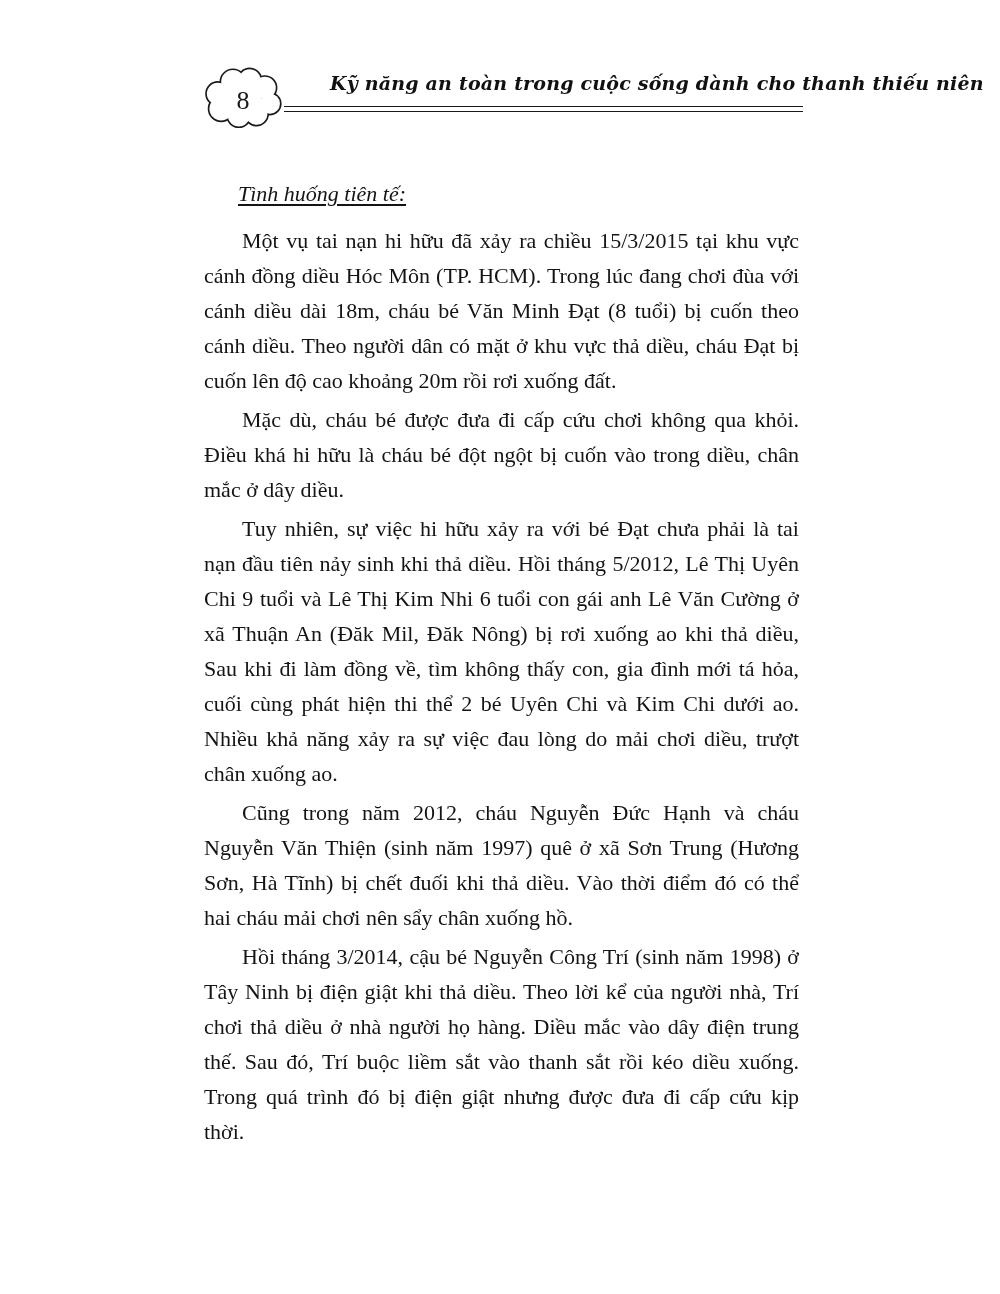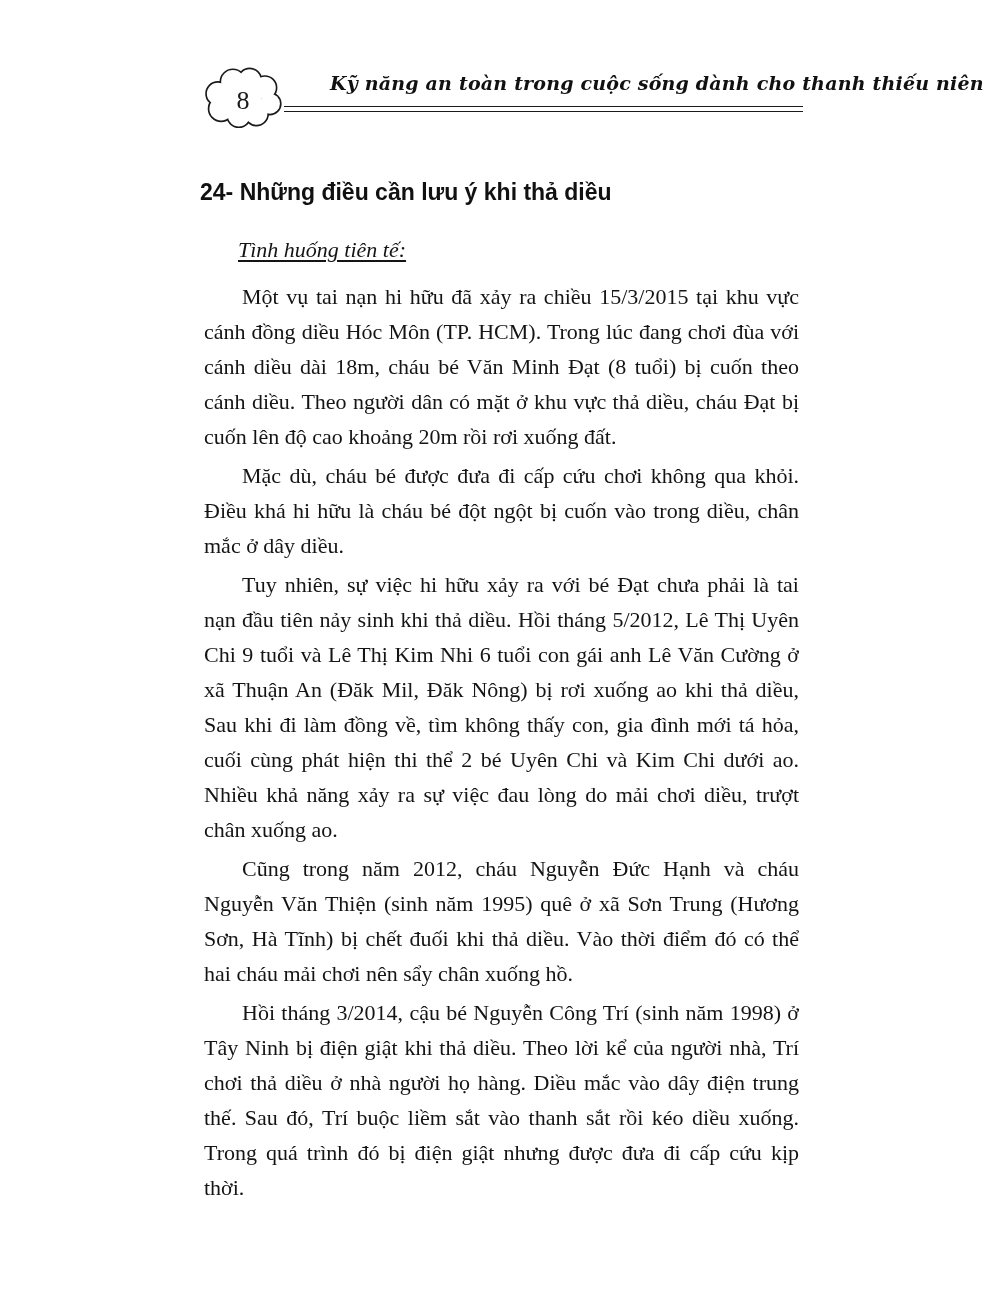--- a/index.html
+++ b/index.html
@@ -127,24 +127,23 @@
       </g>
     </svg>
     <div class="cloud-number">8</div>
   </div>
 
   <div class="running-title">Kỹ năng an toàn trong cuộc sống dành cho thanh thiếu niên</div>
 
   <div class="header-rule"></div>
 
   <div class="content">
-    <h1 class="section-heading">24- Những điều cần lưu ý khi thả diều</h1>
     <div class="scenario-subheading">Tình huống tiên tế:</div>
     <div class="paragraphs">
         <p>Một vụ tai nạn hi hữu đã xảy ra chiều 15/3/2015 tại khu vực cánh đồng diều Hóc Môn (TP. HCM). Trong lúc đang chơi đùa với cánh diều dài 18m, cháu bé Văn Minh Đạt (8 tuổi) bị cuốn theo cánh diều. Theo người dân có mặt ở khu vực thả diều, cháu Đạt bị cuốn lên độ cao khoảng 20m rồi rơi xuống đất.</p>
         <p>Mặc dù, cháu bé được đưa đi cấp cứu chơi không qua khỏi. Điều khá hi hữu là cháu bé đột ngột bị cuốn vào trong diều, chân mắc ở dây diều.</p>
         <p>Tuy nhiên, sự việc hi hữu xảy ra với bé Đạt chưa phải là tai nạn đầu tiên nảy sinh khi thả diều. Hồi tháng 5/2012, Lê Thị Uyên Chi 9 tuổi và Lê Thị Kim Nhi 6 tuổi con gái anh Lê Văn Cường ở xã Thuận An (Đăk Mil, Đăk Nông) bị rơi xuống ao khi thả diều, Sau khi đi làm đồng về, tìm không thấy con, gia đình mới tá hỏa, cuối cùng phát hiện thi thể 2 bé Uyên Chi và Kim Chi dưới ao. Nhiều khả năng xảy ra sự việc đau lòng do mải chơi diều, trượt chân xuống ao.</p>
-        <p>Cũng trong năm 2012, cháu Nguyễn Đức Hạnh và cháu Nguyễn Văn Thiện (sinh năm 1995) quê ở xã Sơn Trung (Hương Sơn, Hà Tĩnh) bị chết đuối khi thả diều. Vào thời điểm đó có thể hai cháu mải chơi nên sẩy chân xuống hồ.</p>
+        <p>Cũng trong năm 2012, cháu Nguyễn Đức Hạnh và cháu Nguyễn Văn Thiện (sinh năm 1997) quê ở xã Sơn Trung (Hương Sơn, Hà Tĩnh) bị chết đuối khi thả diều. Vào thời điểm đó có thể hai cháu mải chơi nên sẩy chân xuống hồ.</p>
         <p>Hồi tháng 3/2014, cậu bé Nguyễn Công Trí (sinh năm 1998) ở Tây Ninh bị điện giật khi thả diều. Theo lời kể của người nhà, Trí chơi thả diều ở nhà người họ hàng. Diều mắc vào dây điện trung thế. Sau đó, Trí buộc liềm sắt vào thanh sắt rồi kéo diều xuống. Trong quá trình đó bị điện giật nhưng được đưa đi cấp cứu kịp thời.</p>
       </div>
   </div>
 
 </div>
 
 </body></html>

